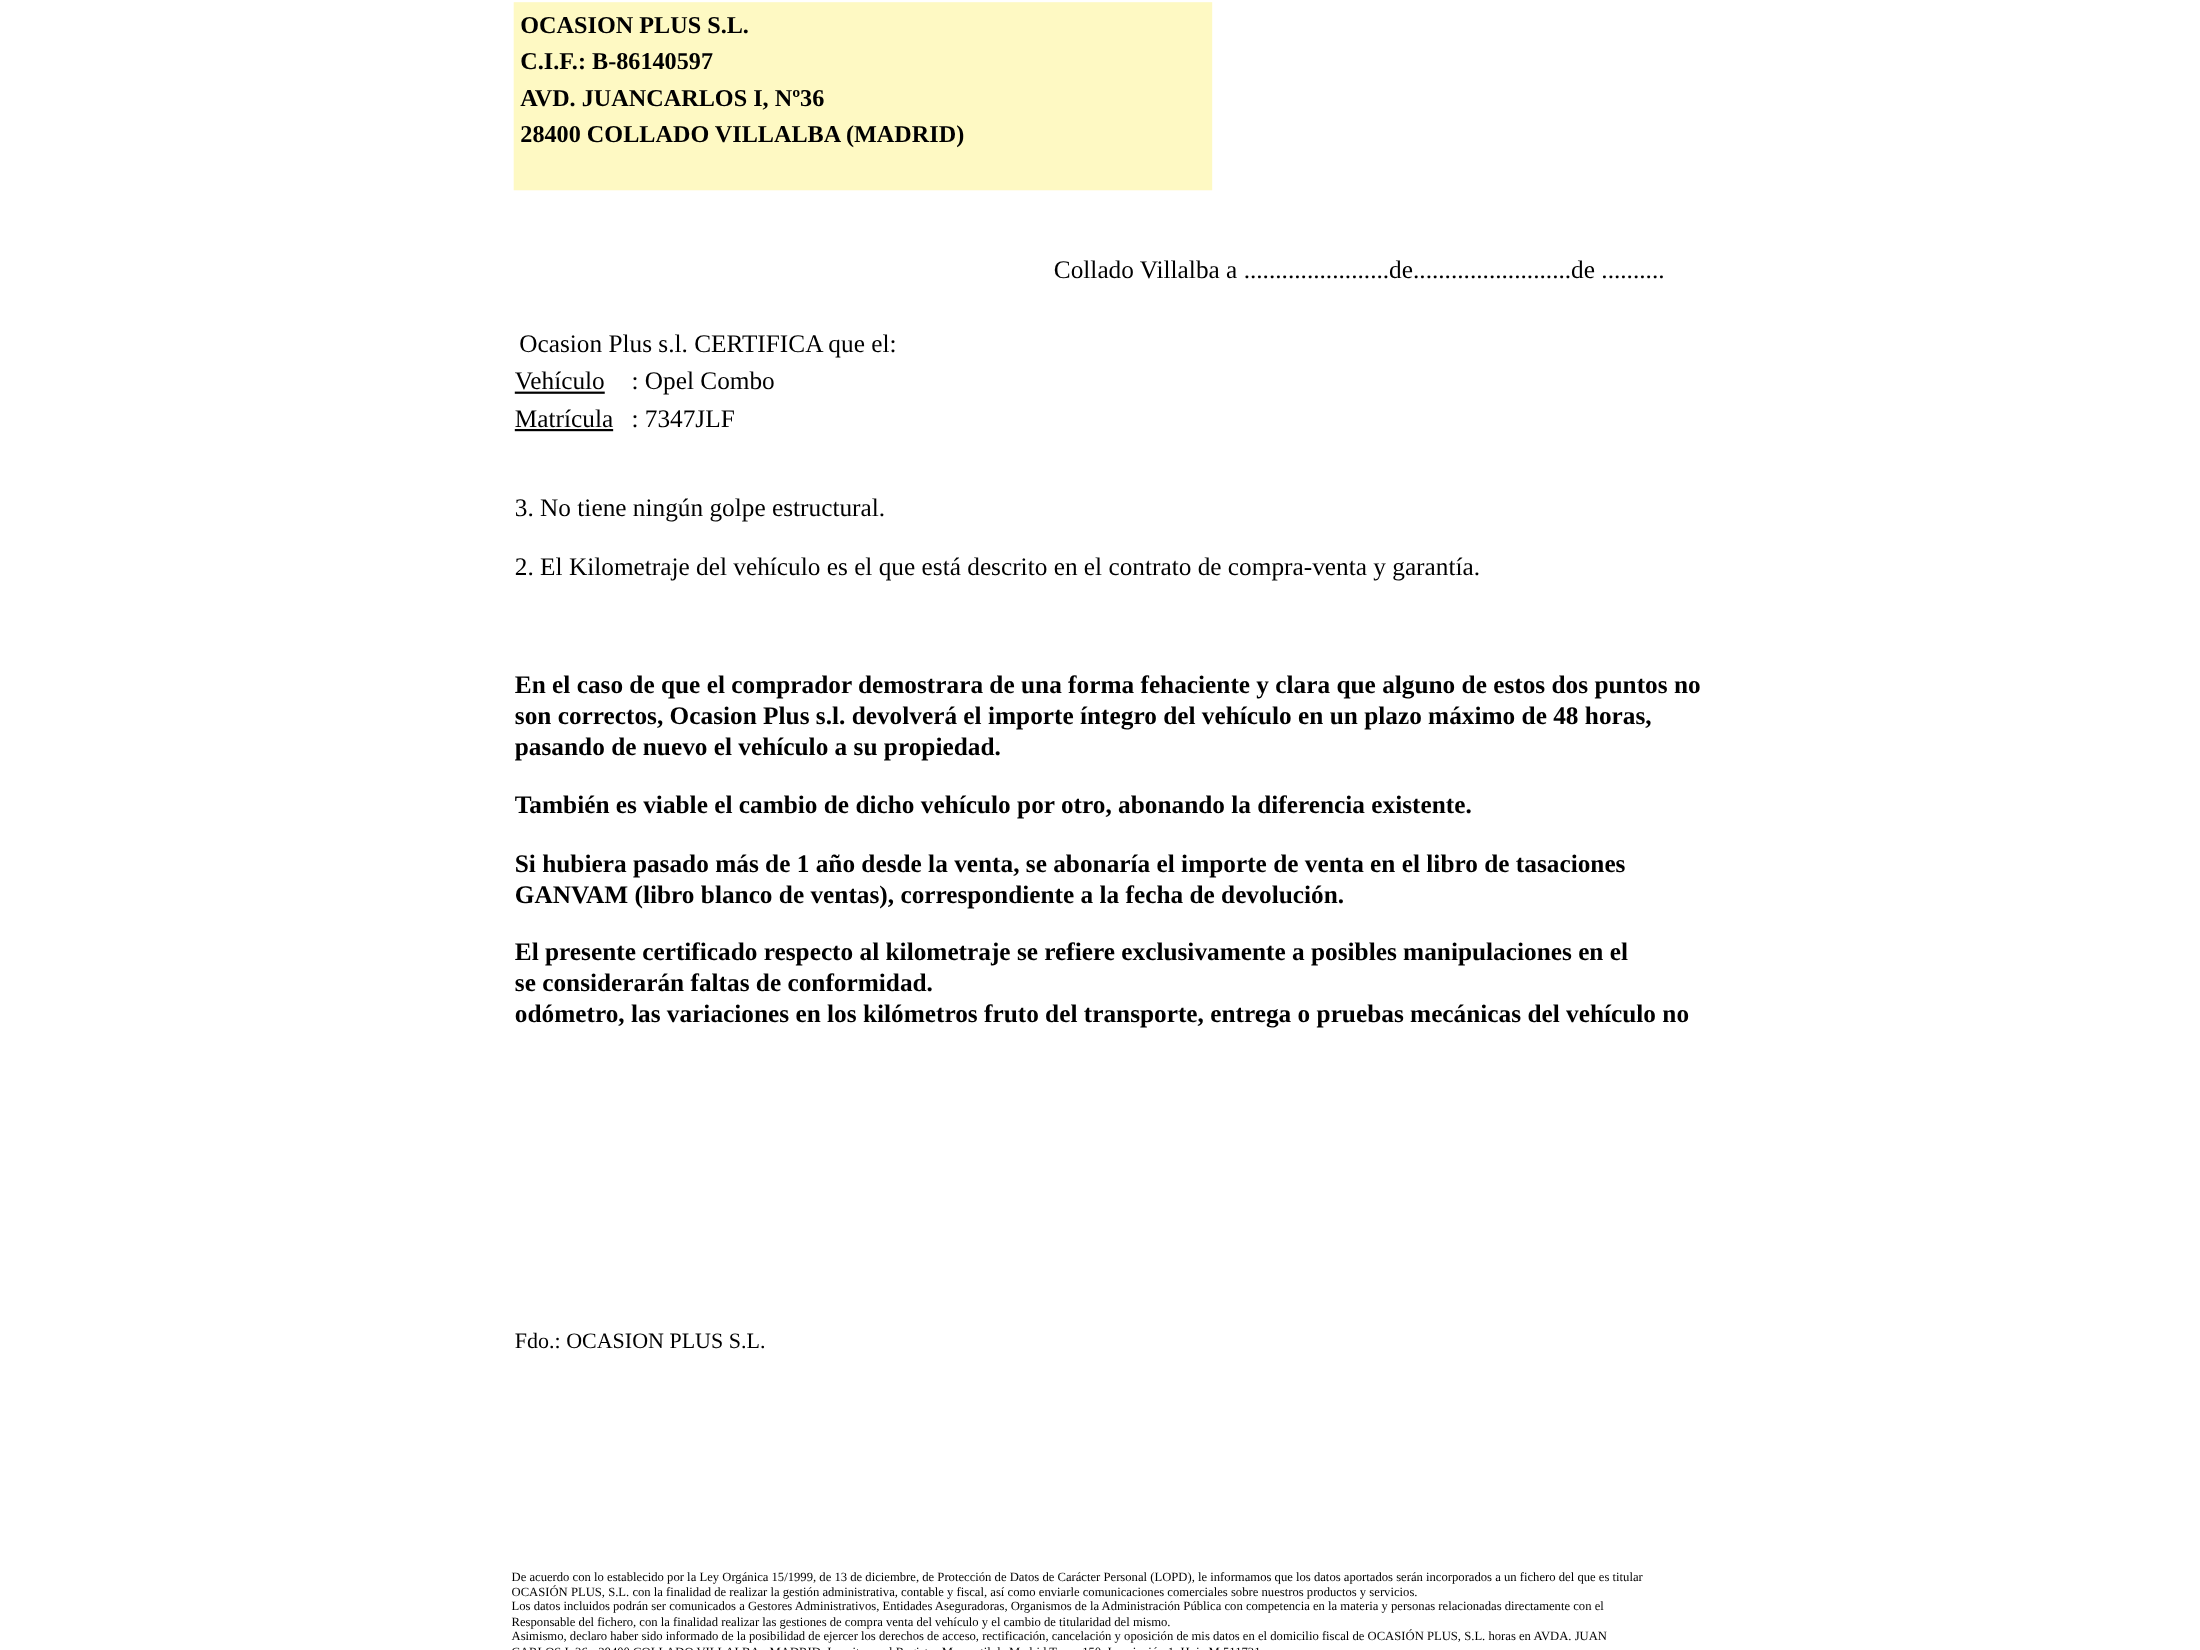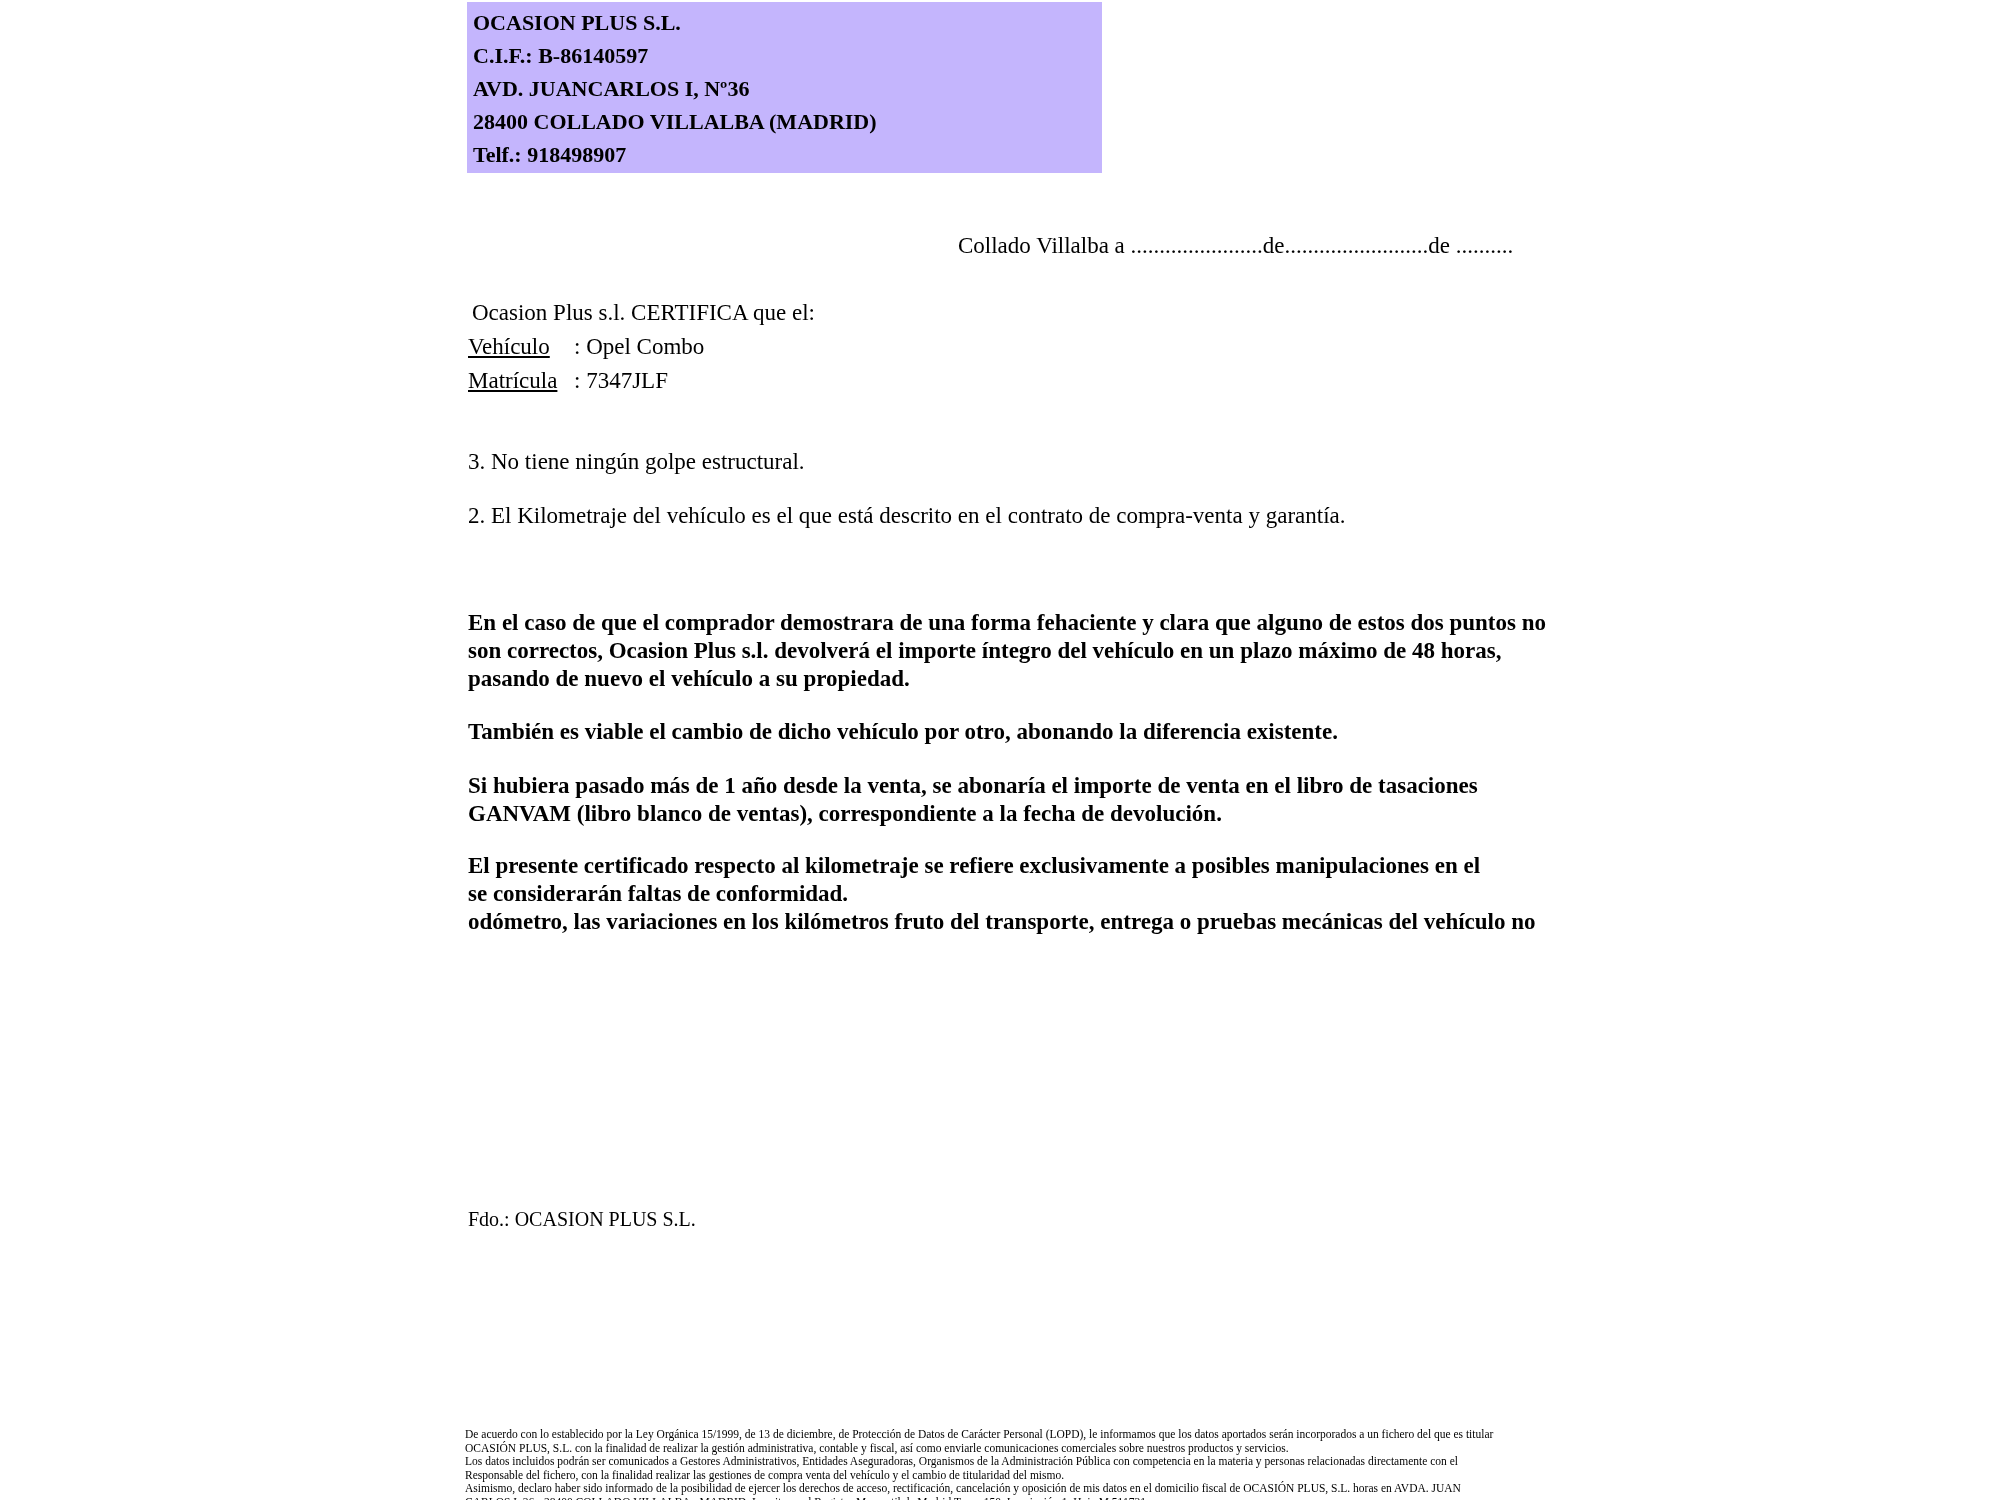--- a/index.html
+++ b/index.html
@@ -83,26 +83,25 @@
     font-size: 11.5px;
     line-height: 13.5px;
   }
   .footer div { white-space: nowrap; }
 </style>
 </head>
 <body>
 
 <div class="page">
 
-  <div class="company-box" style="background: #c4b5fd;">
+  <div class="company-box" style="background: #fef9c3;">
     <div class="hline">OCASION PLUS S.L.</div>
     <div class="hline">C.I.F.: B-86140597</div>
     <div class="hline">AVD. JUANCARLOS I, Nº36</div>
     <div class="hline">28400 COLLADO VILLALBA (MADRID)</div>
-    <div class="hline">Telf.: 918498907</div>
   </div>
 
   <div class="date-line">Collado Villalba a .......................de.........................de ..........</div>
 
   <div class="certify-block">
     <div class="certify-intro">Ocasion Plus s.l. CERTIFICA que el:</div>
     <div class="field-row">
       <span class="field-label">Vehículo</span><span>: Opel Combo</span>
     </div>
     <div class="field-row">

